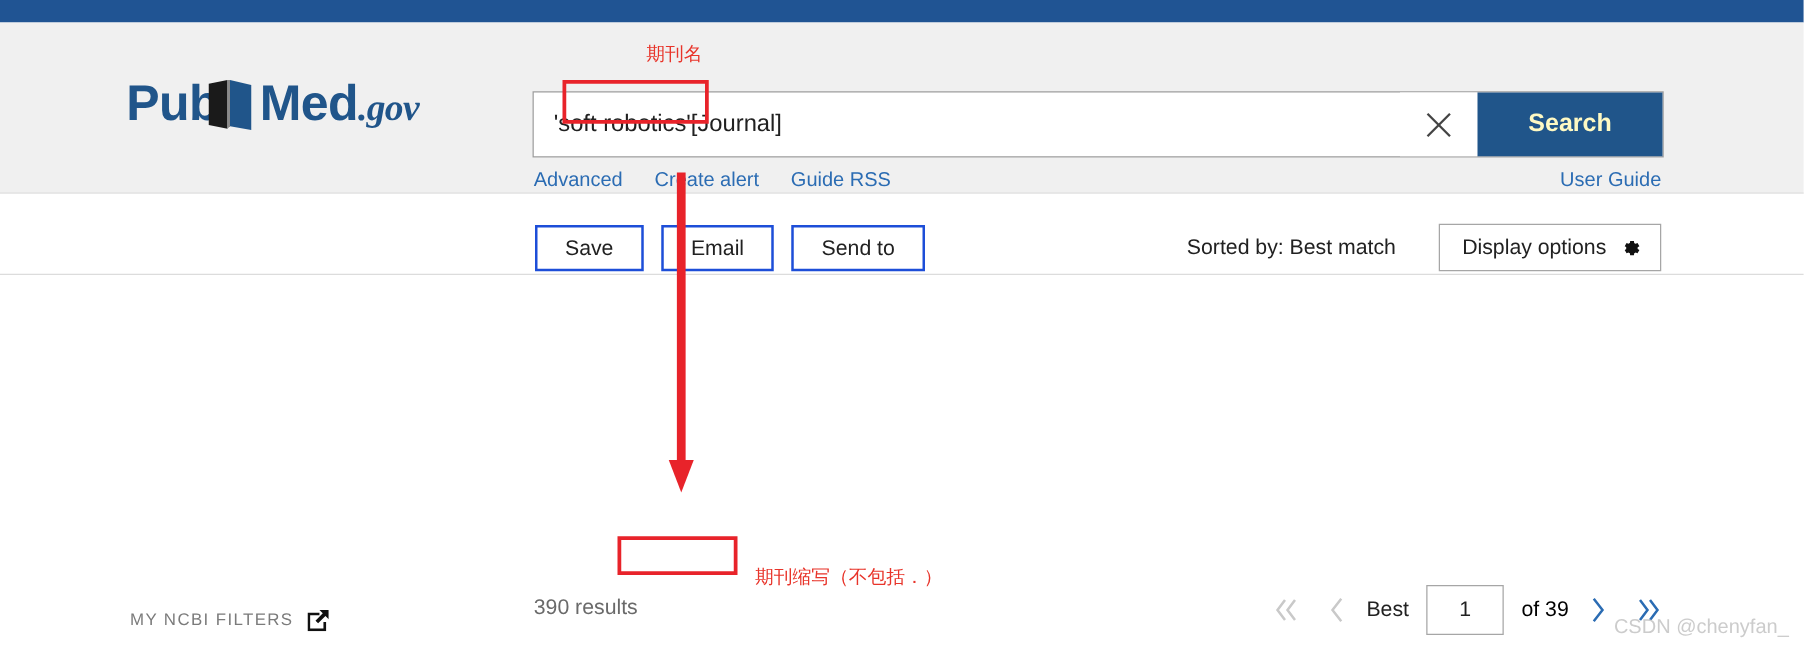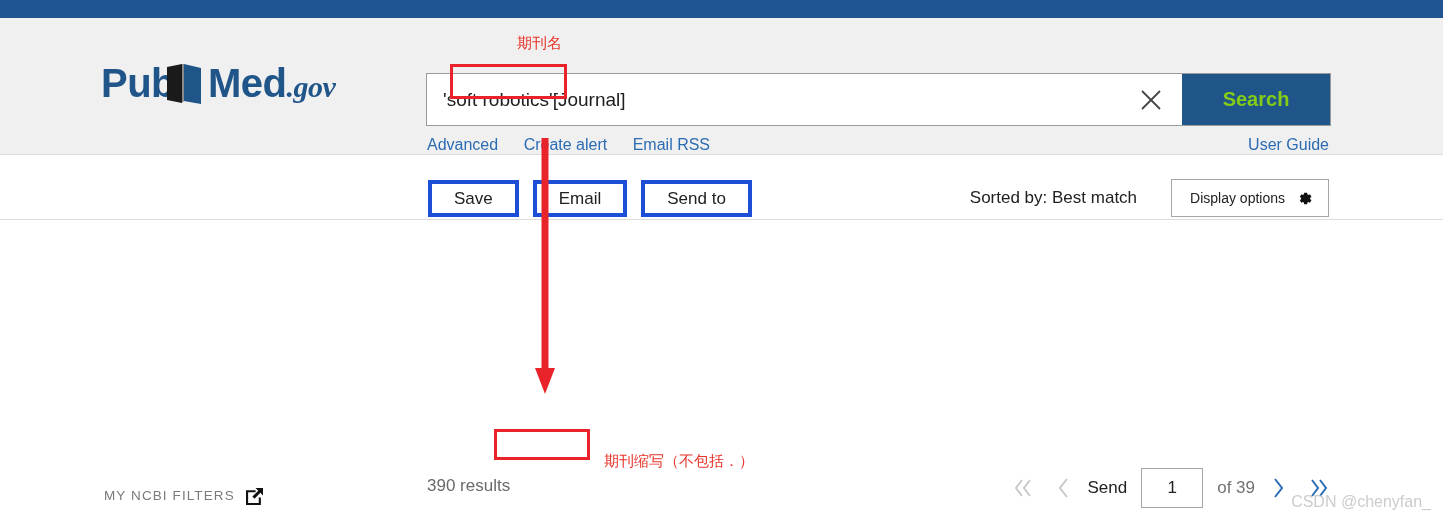--- a/index.html
+++ b/index.html
@@ -82,21 +82,21 @@
     align-items: center;
     justify-content: center;
     background: #fff;
     border: none;
     cursor: pointer;
   }
   .clear-btn svg { display:block; }
   .search-btn {
     width: 148px;
     background: #20558a;
-    color: #84cc16;
+    color: #fef9c3;
     border: none;
     font-size: 20px;
     font-weight: bold;
     cursor: pointer;
     font-family: "Liberation Sans", sans-serif;
   }
 
   .header-links {
     position: absolute;
     left: 427px;
@@ -130,21 +130,21 @@
     position: absolute;
     left: 428px;
     top: 180px;
     display: flex;
     gap: 14px;
   }
   .plain-btn {
     height: 37px;
     padding: 0 22px;
     background: #fff;
-    border: 4px solid #1d4ed8;
+    border: 2px solid #1d4ed8;
     font-size: 17px;
     color: #212121;
     cursor: pointer;
     font-family: "Liberation Sans", sans-serif;
   }
   .sort-area {
     position: absolute;
     right: 114px;
     top: 179px;
     display: flex;
@@ -153,21 +153,21 @@
   }
   .sorted-by {
     font-size: 17px;
     color: #212121;
   }
   .display-options {
     height: 38px;
     padding: 0 14px 0 18px;
     background: #fff;
     border: 1px solid #a6a6a6;
-    font-size: 14px;
+    font-size: 17px;
     color: #212121;
     cursor: pointer;
     display: flex;
     align-items: center;
     gap: 10px;
     font-family: "Liberation Sans", sans-serif;
   }
 
   
   .body-area {
@@ -224,21 +224,21 @@
     width: 56px;
     height: 36px;
     border: 1px solid #a6a6a6;
     text-align: center;
     font-size: 17px;
     font-family: "Liberation Sans", sans-serif;
     color: #212121;
     outline: none;
     background: #fff;
   }
-  .of-txt { font-size: 17px; color: #737373; }
+  .of-txt { font-size: 17px; color: #000000; }
 
   
   .anno-label {
     position: absolute;
     color: #e8342a;
     font-size: 15px;
     font-family: Liberation Sans, sans-serif;
     white-space: nowrap;
   }
   .anno-box {
@@ -284,21 +284,21 @@
         <line x1="4" y1="4" x2="22" y2="22" stroke="#444" stroke-width="1.8"></line>
         <line x1="22" y1="4" x2="4" y2="22" stroke="#444" stroke-width="1.8"></line>
       </svg>
     </button>
     <button class="search-btn">Search</button>
   </div>
 
   <div class="header-links">
     <a>Advanced</a>
     <a>Create alert</a>
-    <a>Email RSS</a>
+    <a>Guide RSS</a>
   </div>
   <a class="user-guide">User Guide</a>
 </div>
 
 <div class="toolbar"></div>
 
 <div class="btn-group">
   <button class="plain-btn">Save</button>
   <button class="plain-btn">Email</button>
   <button class="plain-btn">Send to</button>
@@ -335,21 +335,21 @@
       <span class="pg-arrow disabled">
         <svg width="30" height="26" viewBox="0 0 30 26">
           <path fill="none" stroke="#c9c9c9" stroke-width="2" d="M13 5L7 13l6 8M21 5l-6 8 6 8"></path>
         </svg>
       </span>
       <span class="pg-arrow disabled">
         <svg width="20" height="26" viewBox="0 0 20 26">
           <path fill="none" stroke="#c9c9c9" stroke-width="2" d="M14 4L7 13l7 9"></path>
         </svg>
       </span>
-      <span>Send</span>
+      <span>Best</span>
       <input class="page-box" value="1" style="">
       <span class="of-txt">of 39</span>
       <span class="pg-arrow">
         <svg width="20" height="26" viewBox="0 0 20 26">
           <path fill="none" stroke="#2b6cb3" stroke-width="2" d="M6 4l7 9-7 9"></path>
         </svg>
       </span>
       <span class="pg-arrow">
         <svg width="30" height="26" viewBox="0 0 30 26">
           <path fill="none" stroke="#2b6cb3" stroke-width="2" d="M9 5l6 8-6 8M17 5l6 8-6 8"></path>

